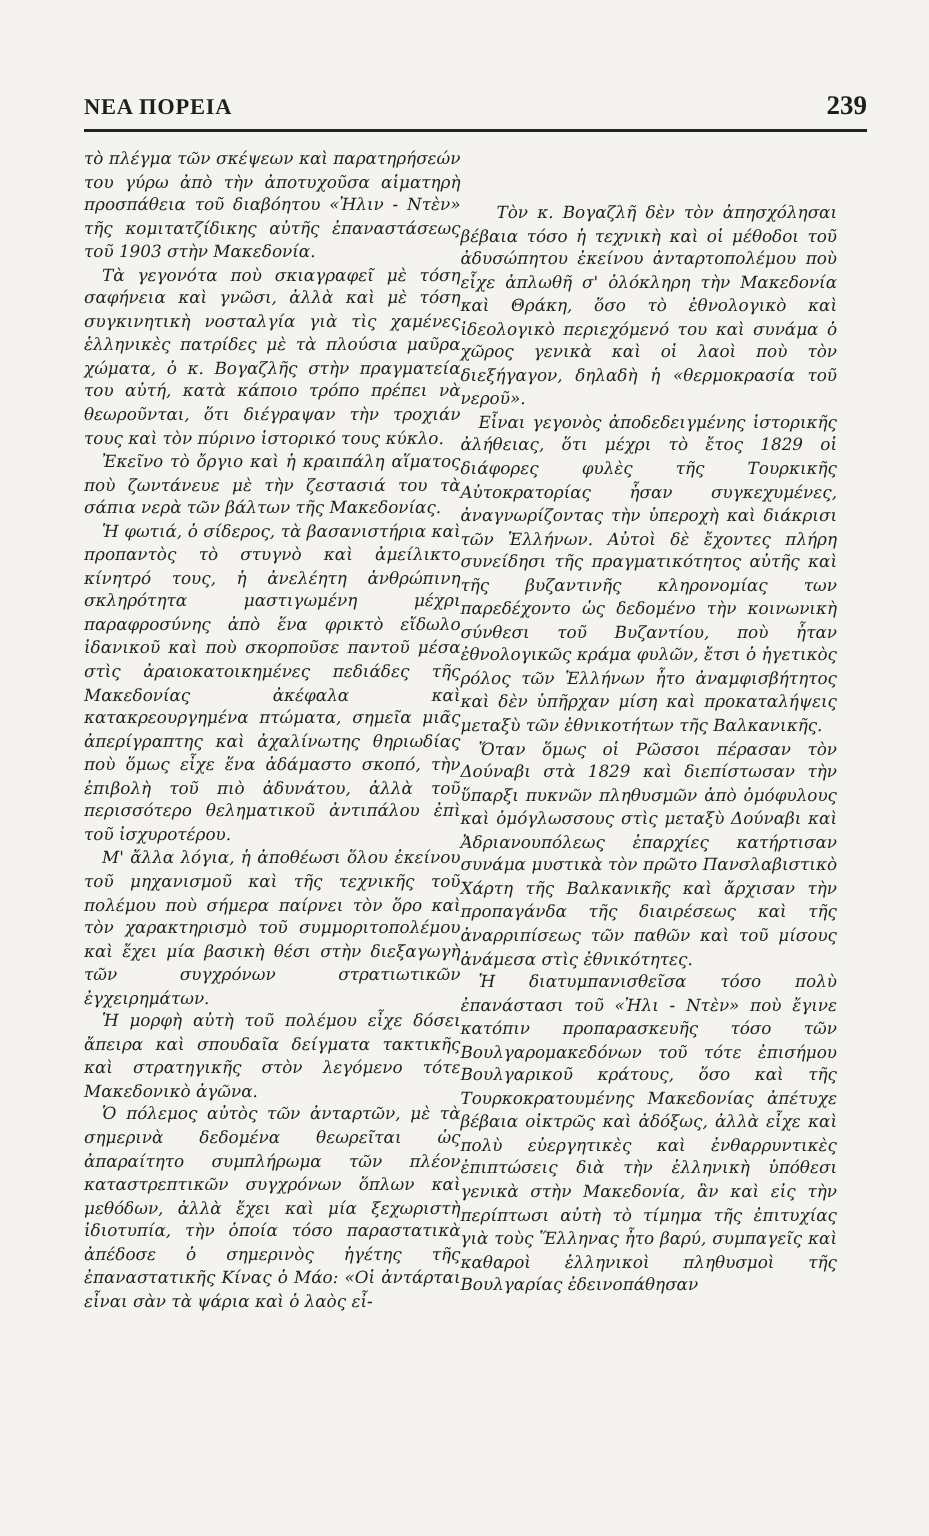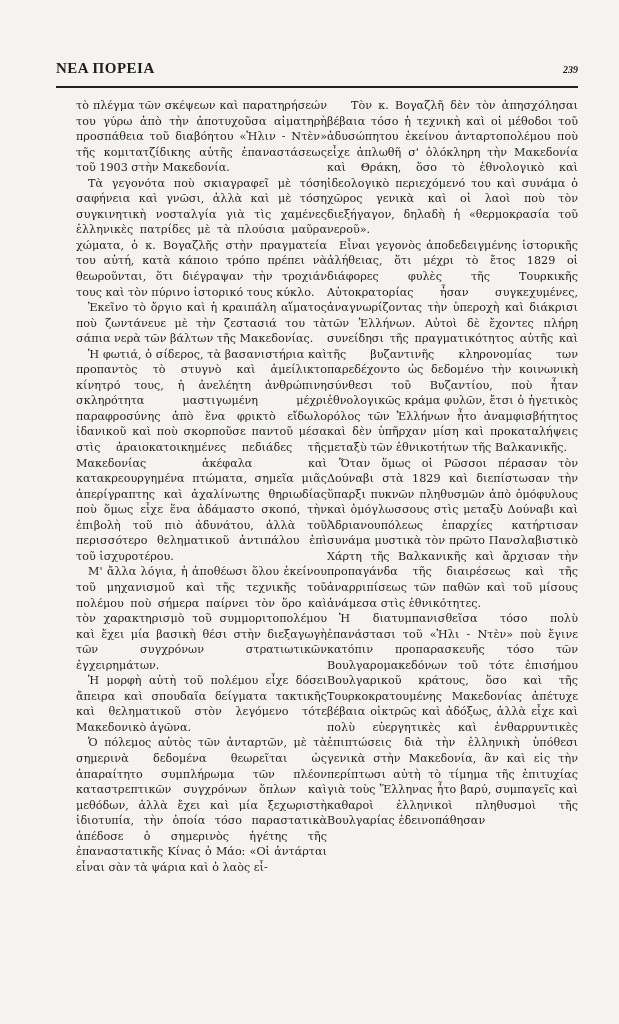--- a/index.html
+++ b/index.html
@@ -20,61 +20,61 @@
     display: flex; justify-content: space-between; align-items: baseline;
     height: 24px;
     text-align: right;
   }
   .running-title {
     font-family: "Liberation Serif", serif;
     font-weight: bold; font-size: 15px; letter-spacing: 0.5px;
   }
   .page-number {
     font-family: "Liberation Serif", serif;
-    font-weight: bold; font-size: 10px; font-style: italic;
+    font-weight: bold; font-size: 18px;
   }
   .rule {
     height: 0; border-top: 2px solid #222;
     margin-top: 2px; margin-bottom: 10px;
   }
   .columns {
-    display: flex; justify-content: flex-end;
+    display: flex; justify-content: flex-start; font-style: italic;
   }
   .col {
     width: 251px;
     font-size: 11.2px;
     line-height: 15.55px;
     text-align: justify;
     hyphens: manual;
   }
   .col p {
     margin: 0;
     text-indent: 12px;
   }
   .col p.cont { text-indent: 0; }
-  .col p.wide-indent { text-indent: 24px; }
+  .col p.wide-indent { text-indent: 24px; margin-top: 36px; }
 </style>
 </head>
 <body>
 
 <div class="page">
   <div class="header">
     <span class="running-title">ΝΕΑ ΠΟΡΕΙΑ</span>
     <span class="page-number">239</span>
   </div>
   <div class="rule"></div>
 
   <div class="columns">
     <div class="col">
       <p class="cont">τὸ πλέγμα τῶν σκέψεων καὶ παρατηρήσεών του γύρω ἀπὸ τὴν ἀποτυχοῦσα αἱματηρὴ προσπάθεια τοῦ διαβόητου «Ἠλιν - Ντὲν» τῆς κομιτατζίδικης αὐτῆς ἐπαναστάσεως τοῦ 1903 στὴν Μακεδονία.</p>
       <p>Τὰ γεγονότα ποὺ σκιαγραφεῖ μὲ τόση σαφήνεια καὶ γνῶσι, ἀλλὰ καὶ μὲ τόση συγκινητικὴ νοσταλγία γιὰ τὶς χαμένες ἑλληνικὲς πατρίδες μὲ τὰ πλούσια μαῦρα χώματα, ὁ κ. Βογαζλῆς στὴν πραγματεία του αὐτή, κατὰ κάποιο τρόπο πρέπει νὰ θεωροῦνται, ὅτι διέγραψαν τὴν τροχιάν τους καὶ τὸν πύρινο ἱστορικό τους κύκλο.</p>
       <p>Ἐκεῖνο τὸ ὄργιο καὶ ἡ κραιπάλη αἵματος ποὺ ζωντάνευε μὲ τὴν ζεστασιά του τὰ σάπια νερὰ τῶν βάλτων τῆς Μακεδονίας.</p>
       <p>Ἡ φωτιά, ὁ σίδερος, τὰ βασανιστήρια καὶ προπαντὸς τὸ στυγνὸ καὶ ἀμείλικτο κίνητρό τους, ἡ ἀνελέητη ἀνθρώπινη σκληρότητα μαστιγωμένη μέχρι παραφροσύνης ἀπὸ ἕνα φρικτὸ εἴδωλο ἰδανικοῦ καὶ ποὺ σκορποῦσε παντοῦ μέσα στὶς ἀραιοκατοικημένες πεδιάδες τῆς Μακεδονίας ἀκέφαλα καὶ κατακρεουργημένα πτώματα, σημεῖα μιᾶς ἀπερίγραπτης καὶ ἀχαλίνωτης θηριωδίας ποὺ ὅμως εἶχε ἕνα ἀδάμαστο σκοπό, τὴν ἐπιβολὴ τοῦ πιὸ ἀδυνάτου, ἀλλὰ τοῦ περισσότερο θεληματικοῦ ἀντιπάλου ἐπὶ τοῦ ἰσχυροτέρου.</p>
       <p>Μ' ἄλλα λόγια, ἡ ἀποθέωσι ὅλου ἐκείνου τοῦ μηχανισμοῦ καὶ τῆς τεχνικῆς τοῦ πολέμου ποὺ σήμερα παίρνει τὸν ὅρο καὶ τὸν χαρακτηρισμὸ τοῦ συμμοριτοπολέμου καὶ ἔχει μία βασικὴ θέσι στὴν διεξαγωγὴ τῶν συγχρόνων στρατιωτικῶν ἐγχειρημάτων.</p>
-      <p>Ἡ μορφὴ αὐτὴ τοῦ πολέμου εἶχε δόσει ἄπειρα καὶ σπουδαῖα δείγματα τακτικῆς καὶ θεληματικοῦ στὸν λεγόμενο τότε Μακεδονικὸ ἀγῶνα.</p>
+      <p>Ἡ μορφὴ αὐτὴ τοῦ πολέμου εἶχε δόσει ἄπειρα καὶ σπουδαῖα δείγματα τακτικῆς καὶ στρατηγικῆς στὸν λεγόμενο τότε Μακεδονικὸ ἀγῶνα.</p>
       <p>Ὁ πόλεμος αὐτὸς τῶν ἀνταρτῶν, μὲ τὰ σημερινὰ δεδομένα θεωρεῖται ὡς ἀπαραίτητο συμπλήρωμα τῶν πλέον καταστρεπτικῶν συγχρόνων ὅπλων καὶ μεθόδων, ἀλλὰ ἔχει καὶ μία ξεχωριστὴ ἰδιοτυπία, τὴν ὁποία τόσο παραστατικὰ ἀπέδοσε ὁ σημερινὸς ἡγέτης τῆς ἐπαναστατικῆς Κίνας ὁ Μάο: «Οἱ ἀντάρται εἶναι σὰν τὰ ψάρια καὶ ὁ λαὸς εἶ-</p>
     </div>
     <div class="col">
       <p class="wide-indent">Τὸν κ. Βογαζλῆ δὲν τὸν ἀπησχόλησαι βέβαια τόσο ἡ τεχνικὴ καὶ οἱ μέθοδοι τοῦ ἀδυσώπητου ἐκείνου ἀνταρτοπολέμου ποὺ εἶχε ἁπλωθῆ σ' ὁλόκληρη τὴν Μακεδονία καὶ Θράκη, ὅσο τὸ ἐθνολογικὸ καὶ ἰδεολογικὸ περιεχόμενό του καὶ συνάμα ὁ χῶρος γενικὰ καὶ οἱ λαοὶ ποὺ τὸν διεξήγαγον, δηλαδὴ ἡ «θερμοκρασία τοῦ νεροῦ».</p>
       <p>Εἶναι γεγονὸς ἀποδεδειγμένης ἱστορικῆς ἀλήθειας, ὅτι μέχρι τὸ ἔτος 1829 οἱ διάφορες φυλὲς τῆς Τουρκικῆς Αὐτοκρατορίας ἦσαν συγκεχυμένες, ἀναγνωρίζοντας τὴν ὑπεροχὴ καὶ διάκρισι τῶν Ἑλλήνων. Αὐτοὶ δὲ ἔχοντες πλήρη συνείδησι τῆς πραγματικότητος αὐτῆς καὶ τῆς βυζαντινῆς κληρονομίας των παρεδέχοντο ὡς δεδομένο τὴν κοινωνικὴ σύνθεσι τοῦ Βυζαντίου, ποὺ ἦταν ἐθνολογικῶς κράμα φυλῶν, ἔτσι ὁ ἡγετικὸς ρόλος τῶν Ἑλλήνων ἦτο ἀναμφισβήτητος καὶ δὲν ὑπῆρχαν μίση καὶ προκαταλήψεις μεταξὺ τῶν ἐθνικοτήτων τῆς Βαλκανικῆς.</p>
       <p>Ὅταν ὅμως οἱ Ρῶσσοι πέρασαν τὸν Δούναβι στὰ 1829 καὶ διεπίστωσαν τὴν ὕπαρξι πυκνῶν πληθυσμῶν ἀπὸ ὁμόφυλους καὶ ὁμόγλωσσους στὶς μεταξὺ Δούναβι καὶ Ἀδριανουπόλεως ἐπαρχίες κατήρτισαν συνάμα μυστικὰ τὸν πρῶτο Πανσλαβιστικὸ Χάρτη τῆς Βαλκανικῆς καὶ ἄρχισαν τὴν προπαγάνδα τῆς διαιρέσεως καὶ τῆς ἀναρριπίσεως τῶν παθῶν καὶ τοῦ μίσους ἀνάμεσα στὶς ἐθνικότητες.</p>
       <p>Ἡ διατυμπανισθεῖσα τόσο πολὺ ἐπανάστασι τοῦ «Ἠλι - Ντὲν» ποὺ ἔγινε κατόπιν προπαρασκευῆς τόσο τῶν Βουλγαρομακεδόνων τοῦ τότε ἐπισήμου Βουλγαρικοῦ κράτους, ὅσο καὶ τῆς Τουρκοκρατουμένης Μακεδονίας ἀπέτυχε βέβαια οἰκτρῶς καὶ ἀδόξως, ἀλλὰ εἶχε καὶ πολὺ εὐεργητικὲς καὶ ἐνθαρρυντικὲς ἐπιπτώσεις διὰ τὴν ἑλληνικὴ ὑπόθεσι γενικὰ στὴν Μακεδονία, ἂν καὶ εἰς τὴν περίπτωσι αὐτὴ τὸ τίμημα τῆς ἐπιτυχίας γιὰ τοὺς Ἕλληνας ἦτο βαρύ, συμπαγεῖς καὶ καθαροὶ ἑλληνικοὶ πληθυσμοὶ τῆς Βουλγαρίας ἐδεινοπάθησαν</p>
     </div>
   </div>
 </div>

